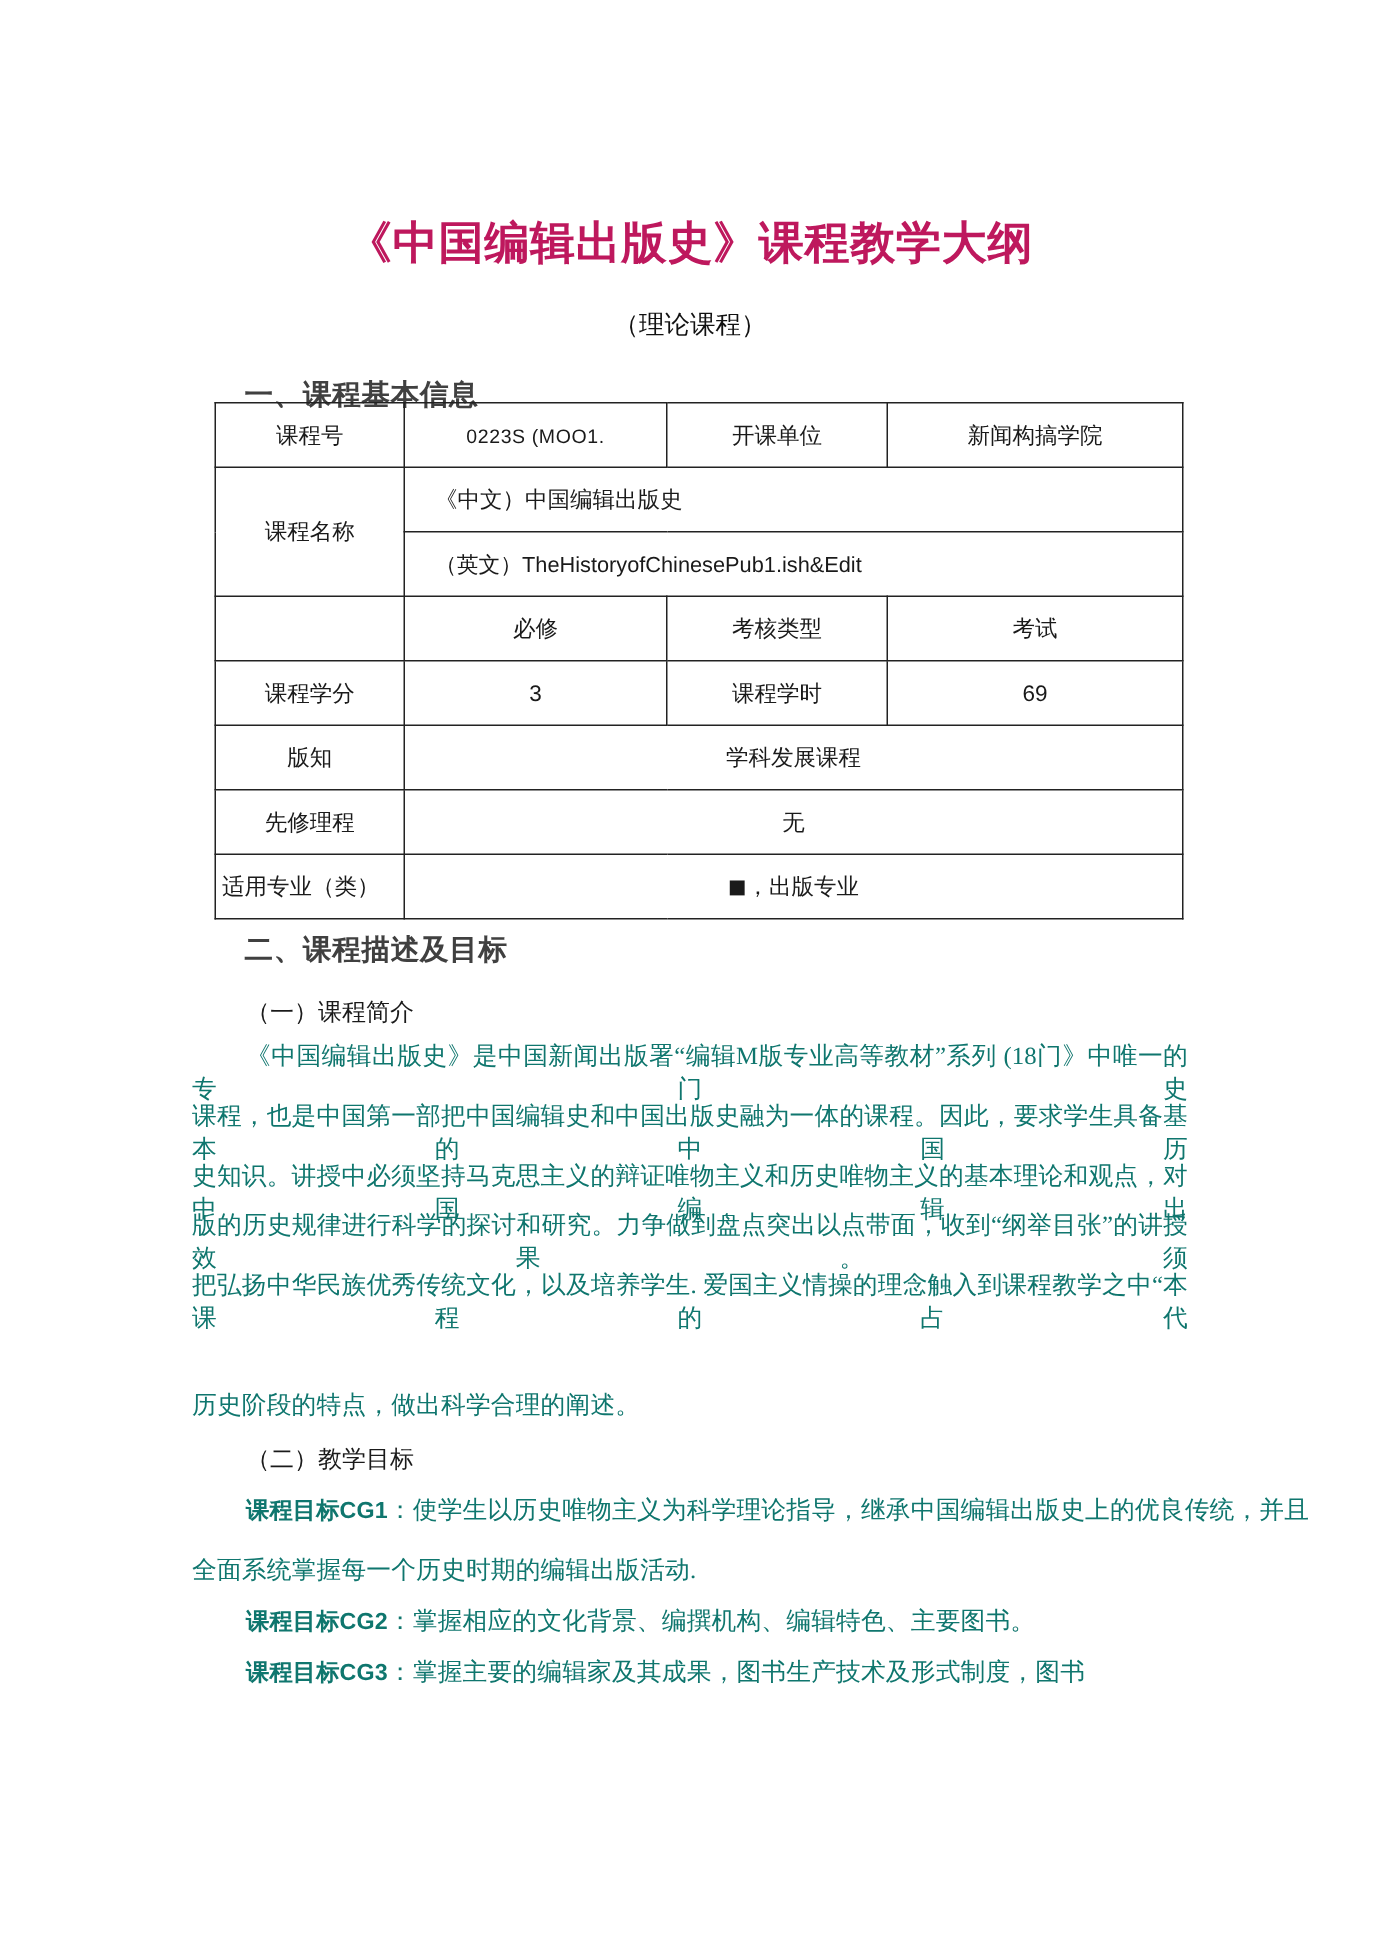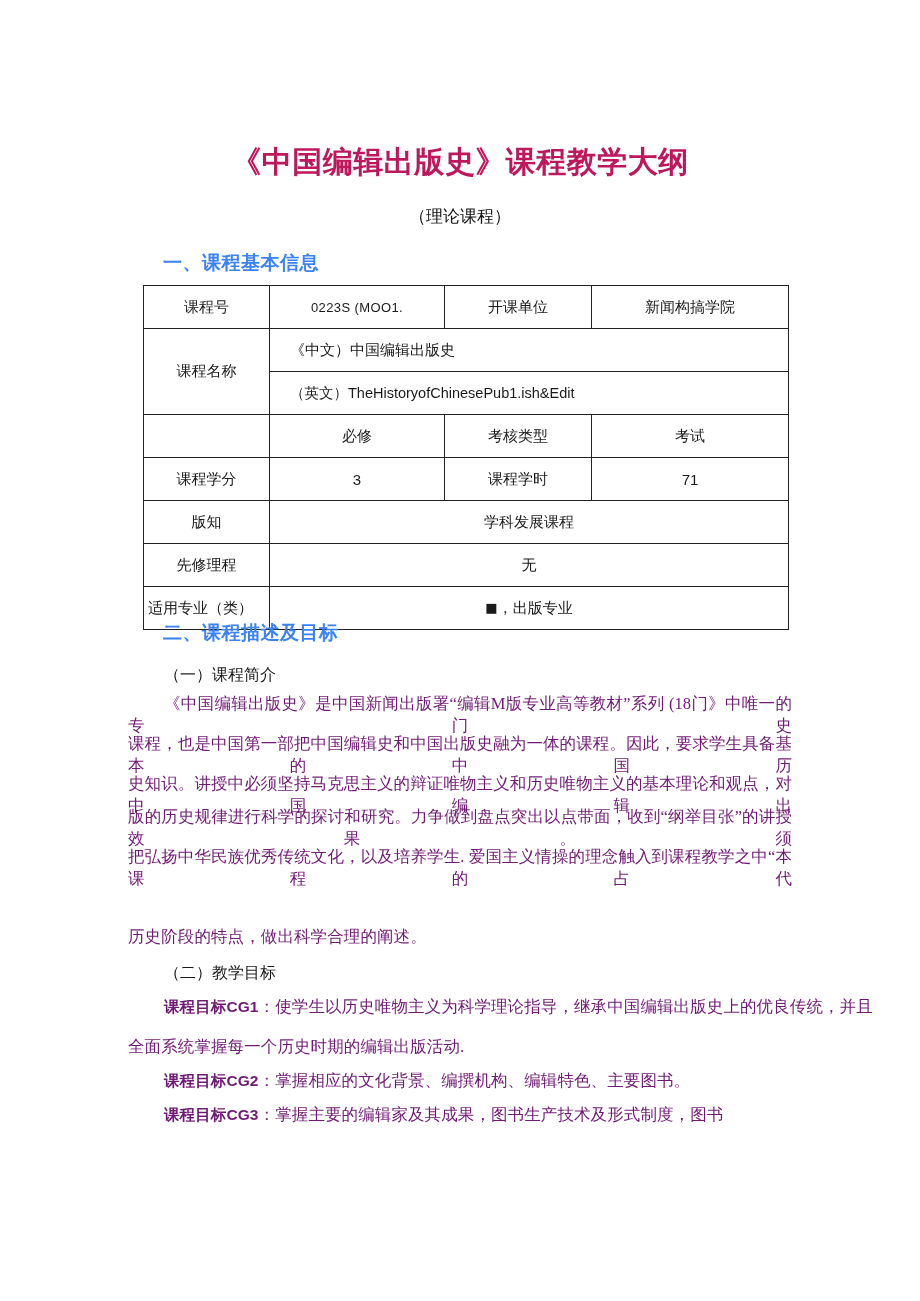--- a/index.html
+++ b/index.html
@@ -46,32 +46,32 @@
     font-size: 17px;
     color: #111;
   }
 
   
   .section-heading {
     position: absolute;
     font-family: "Liberation Sans", "DejaVu Sans", sans-serif;
     font-weight: bold;
     font-size: 19px;
-    color: #3b82f6;
+    color: #404040;
     letter-spacing: 0.5px;
     white-space: nowrap;
   }
   #heading-1 { left: 163px; top: 250px; }
   #heading-2 { left: 163px; top: 620px; }
 
   
   .info-table {
     position: absolute;
     left: 143px;
-    top: 285px;
+    top: 268px;
     width: 645px;
     border-collapse: collapse;
     table-layout: fixed;
     font-size: 15px;
     color: #1a1a1a;
   }
   .info-table td {
     border: 1px solid #222;
     text-align: center;
     vertical-align: middle;
@@ -117,21 +117,21 @@
     position: absolute;
     font-family: "Liberation Serif", "DejaVu Serif", serif;
     font-size: 16px;
     color: #1a1a1a;
     white-space: nowrap;
   }
   .body-line {
     position: absolute;
     font-family: "Liberation Serif", "DejaVu Serif", serif;
     font-size: 16.5px;
-    color: #701a75;
+    color: #0f766e;
     white-space: nowrap;
     letter-spacing: 0.1px;
   }
   .body-line.justified {
     left: 128px;
     width: 664px;
     text-align: justify;
     text-align-last: justify;
     white-space: normal;
   }
@@ -187,21 +187,21 @@
       <tr>
         <td class="label"></td>
         <td>必修</td>
         <td class="label">考核类型</td>
         <td>考试</td>
       </tr>
       <tr>
         <td class="label">课程学分</td>
         <td class="num">3</td>
         <td class="label">课程学时</td>
-        <td class="num">71</td>
+        <td class="num">69</td>
       </tr>
       <tr>
         <td class="label">版知</td>
         <td colspan="3">学科发展课程</td>
       </tr>
       <tr>
         <td class="label">先修理程</td>
         <td colspan="3">无</td>
       </tr>
       <tr>

